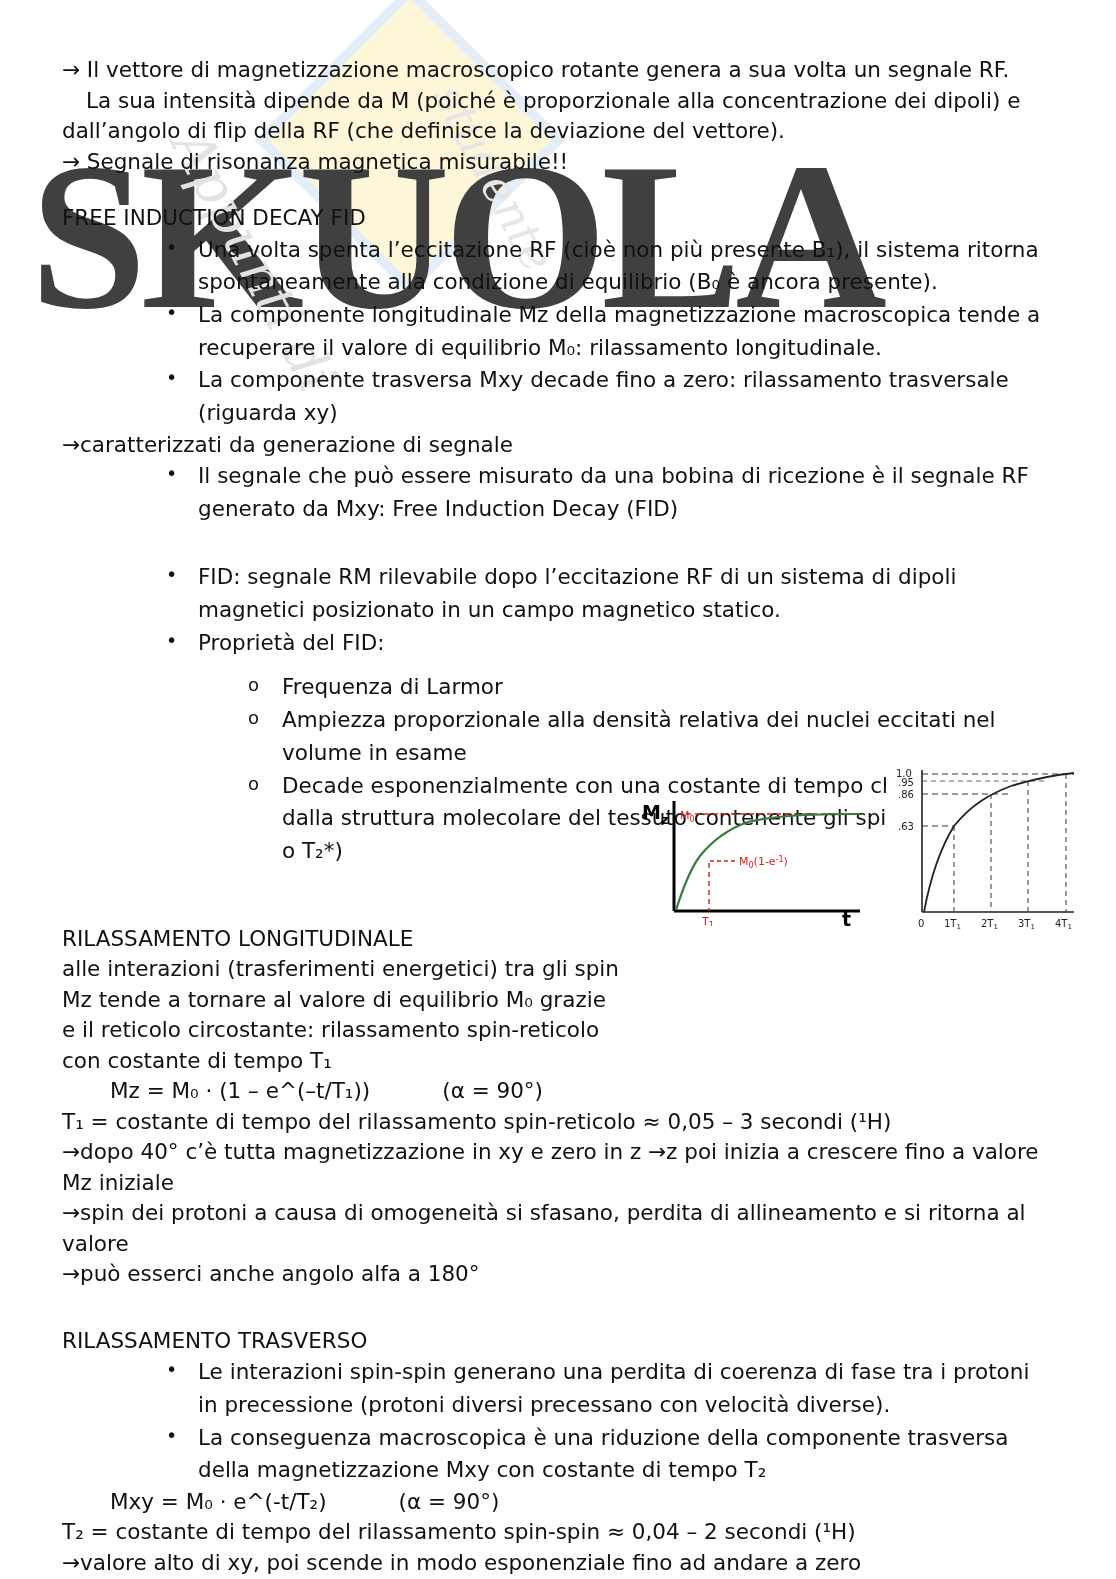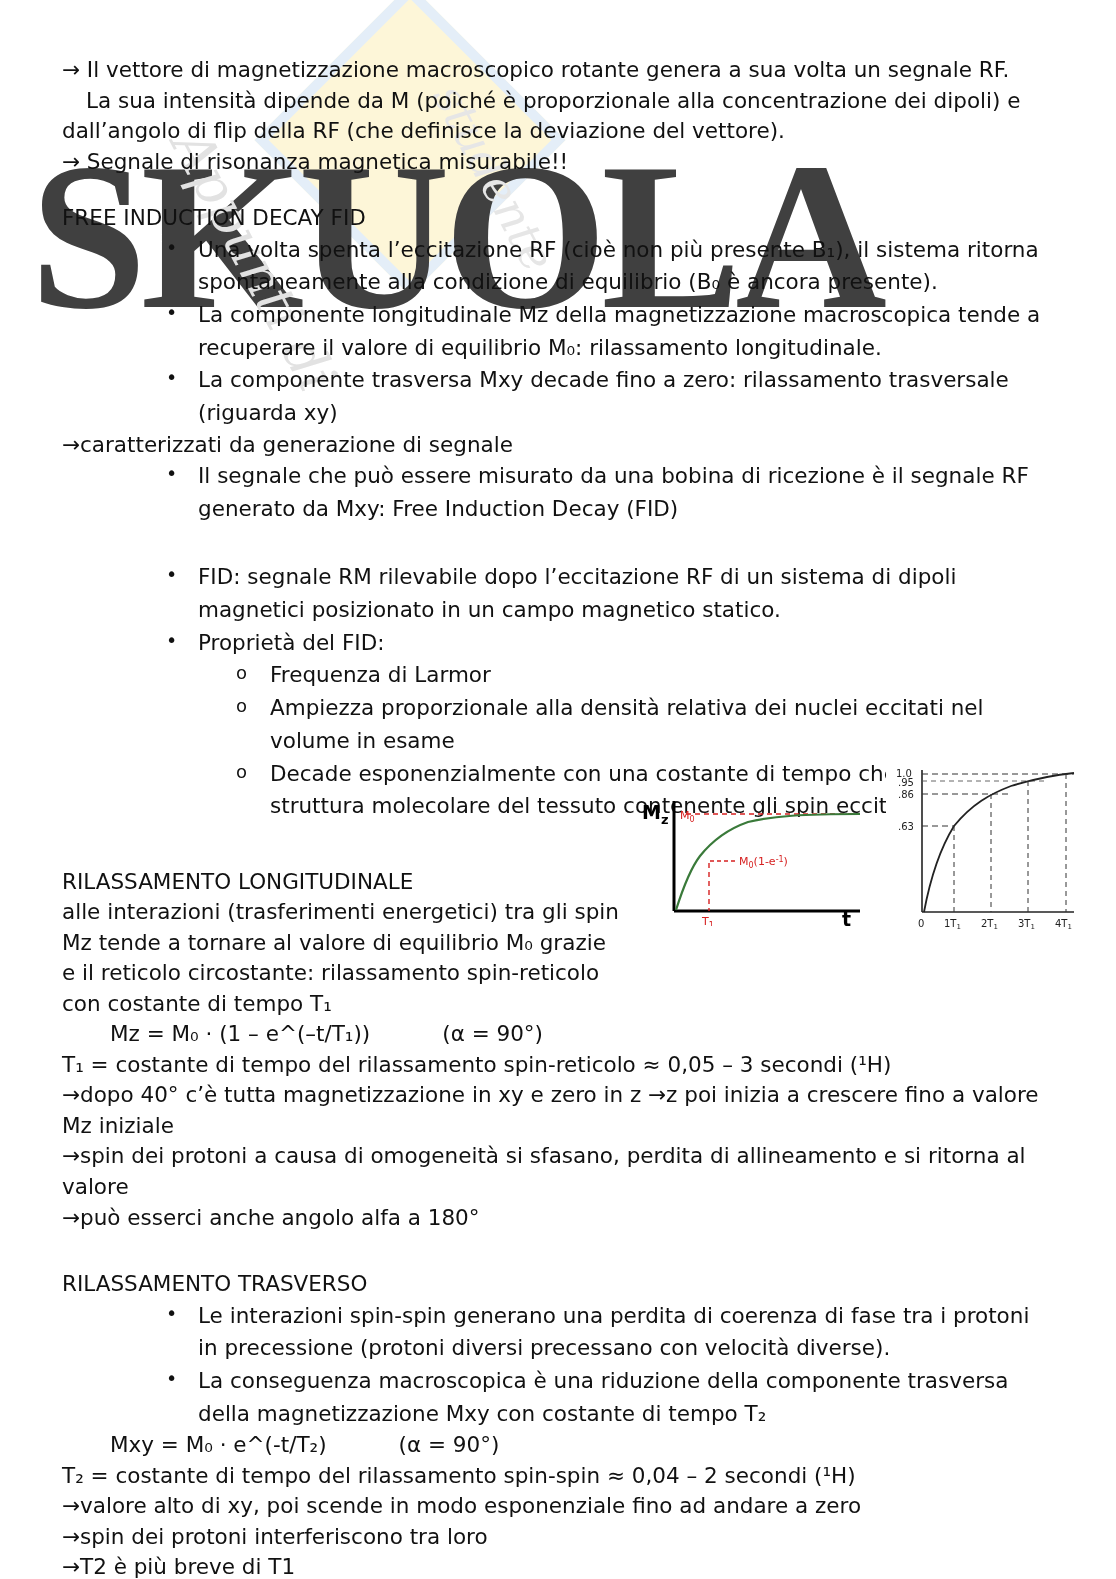--- a/index.html
+++ b/index.html
@@ -103,21 +103,21 @@
   }
   ul.lvl1 > li::before {
     content: "\2022";
     position: absolute;
     left: 4px;
     top: -1px;
     font-size: 19px;
   }
   ul.lvl2 {
     list-style: none;
-    margin: 0;
+    margin: 12px;
     padding: 0;
   }
   ul.lvl2 > li {
     position: relative;
     margin: 0 0 0 170px;
     padding-left: 38px;
     line-height: 1.52;
   }
   ul.lvl2 > li::before {
     content: "o";

